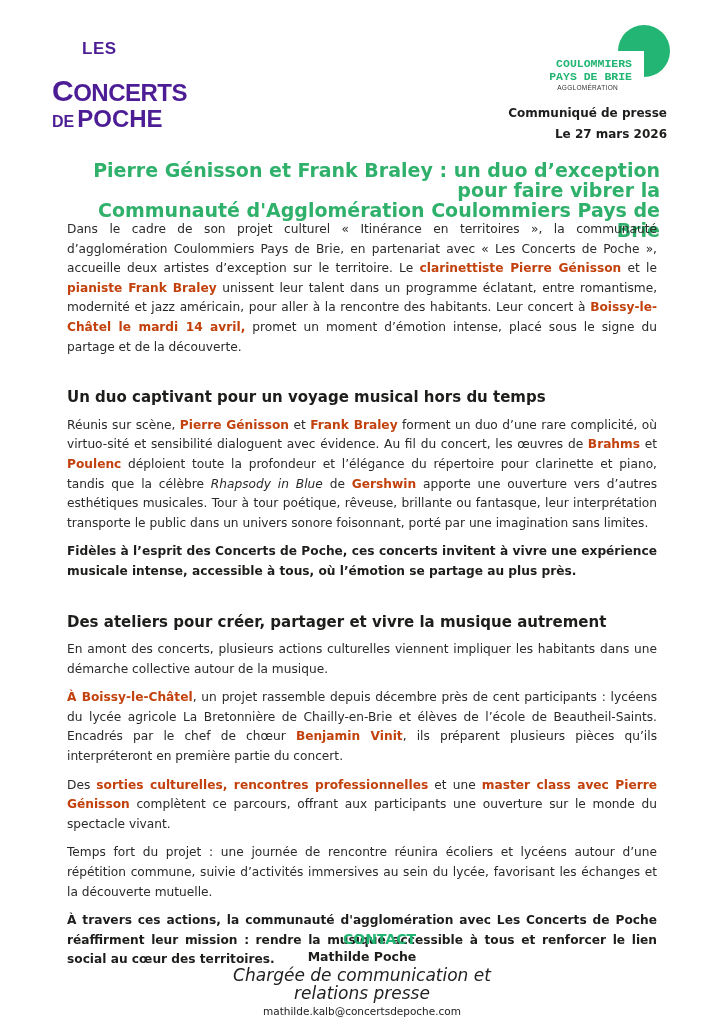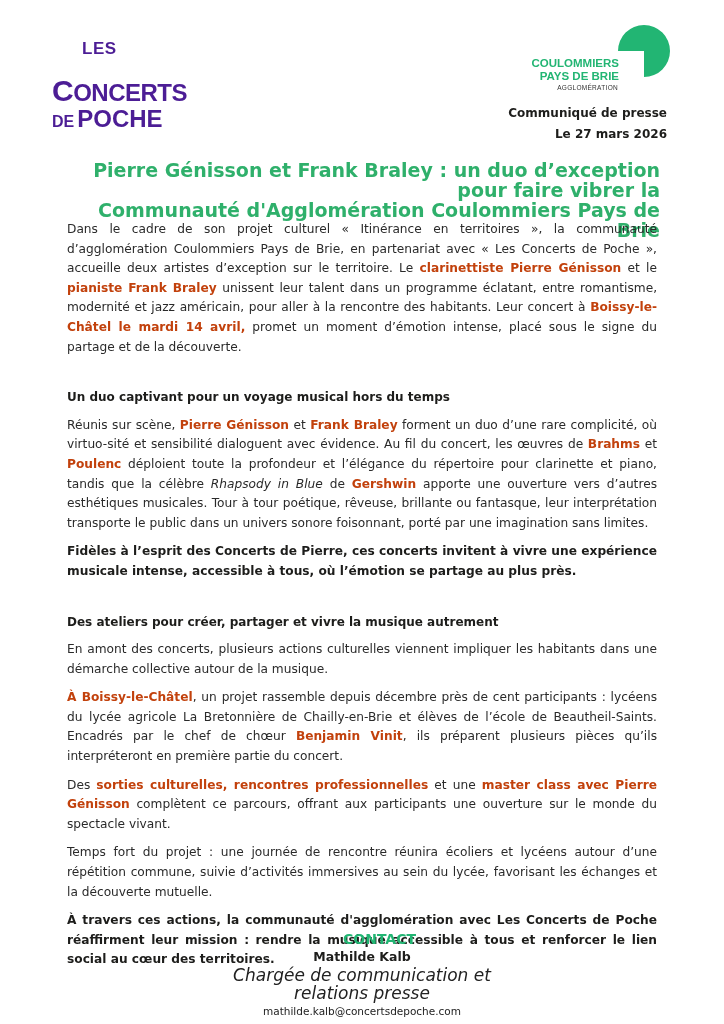--- a/index.html
+++ b/index.html
@@ -8,36 +8,36 @@
   .logo-left { position: absolute; left: 52px; top: 40px; width: 132px; color: #4c1d95;
                font-family: "Liberation Sans", sans-serif; font-weight: bold; line-height: 1; }
   .logo-left .l1 { font-size: 17px; margin-left: 30px; letter-spacing: 0.5px; }
   .logo-left .l2 { font-size: 24px; letter-spacing: -0.5px; margin-top: 19px; }
   .logo-left .l2 .big { font-size: 30px; }
   .logo-left .l3 { font-size: 24px; margin-top: 1px; }
   .logo-left .l3 .small { font-size: 16px; margin-right: 3px; }
 
   .logo-right { position: absolute; left: 540px; top: 22px; width: 130px; height: 68px; }
   .logo-right .shape { position: absolute; left: 78px; top: 3px; width: 52px; height: 52px; }
-  .logo-right .t1, .logo-right .t2 { position: absolute; right: 51px; color: #22b573;
-       font-family: Liberation Sans, sans-serif; font-weight: bold; font-size: 11.5px; white-space: nowrap; }
+  .logo-right .t1, .logo-right .t2 { position: absolute; right: 38px; color: #22b573;
+       font-family: Liberation Mono, monospace; font-weight: bold; font-size: 11.5px; white-space: nowrap; }
   .logo-right .t1 { top: 35px; }
   .logo-right .t2 { top: 48px; }
   .logo-right .t3 { position: absolute; right: 52px; top: 62px; color: #333; font-size: 6.5px;
        font-family: "Liberation Sans", sans-serif; letter-spacing: 0.3px; }
 
   .press { position: absolute; right: 57px; top: 103px; text-align: right; font-weight: bold;
            font-size: 12px; line-height: 21px; color: #1d1d1b; }
 
   .headline { position: absolute; left: 60px; width: 600px; top: 160px; text-align: right;
               color: #3cb371; font-weight: bold; font-size: 19px; line-height: 20px; color: #2fb06b; }
 
   .content { position: absolute; left: 67px; width: 590px; top: 220px; font-size: 12.2px; line-height: 19.6px; color: #2a2a2a; }
   .content p { margin: 0 0 9px 0; text-align: justify; }
-  .content h3 { font-size: 12px; margin: 0 0 8px 0; font-weight: bold; color: #1d1d1b; }
+  .content h3 { font-size: 15px; margin: 0 0 8px 0; font-weight: bold; color: #1d1d1b; }
   .content .gap { height: 22px; }
   .content b { font-weight: bold; color: #c2410c; }
   .content .strong { font-weight: bold; color: #1d1d1b; }
 
   .contact { position: absolute; left: 200px; width: 324px; top: 930px; text-align: center; }
   .contact .label { color: #22b573; font-weight: bold; font-size: 14px; line-height: 18px; margin-left: 35px; }
   .contact .name { font-weight: bold; font-size: 12.5px; line-height: 18px; color: #1d1d1b; }
   .contact .role { font-style: italic; font-size: 17px; line-height: 18px; }
   .contact .email, .contact .phone { font-size: 10.5px; line-height: 18px; }
 </style>
@@ -72,31 +72,31 @@
   <div>Communauté d'Agglomération Coulommiers Pays de Brie</div>
 </div>
 
 <div class="content">
   <p><span>Dans le cadre de son projet culturel « Itinérance en territoires », la communauté d’agglomération Coulommiers Pays de Brie, en partenariat avec « Les Concerts de Poche », accueille deux artistes d’exception sur le territoire. Le </span><b>clarinettiste Pierre Génisson</b><span> et le </span><b>pianiste Frank Braley</b><span> unissent leur talent dans un programme éclatant, entre romantisme, modernité et jazz américain, pour aller à la rencontre des habitants. Leur concert à </span><b>Boissy-le-Châtel le mardi 14 avril,</b><span> promet un moment d’émotion intense, placé sous le signe du partage et de la découverte.</span></p>
 
   <div class="gap"></div>
 
   <h3>Un duo captivant pour un voyage musical hors du temps</h3>
   <p><span>Réunis sur scène, </span><b>Pierre Génisson</b><span> et </span><b>Frank Braley</b><span> forment un duo d’une rare complicité, où virtuo-sité et sensibilité dialoguent avec évidence. Au fil du concert, les œuvres de </span><b>Brahms</b><span> et </span><b>Poulenc</b><span> déploient toute la profondeur et l’élégance du répertoire pour clarinette et piano, tandis que la célèbre </span><i>Rhapsody in Blue</i><span> de </span><b>Gershwin</b><span> apporte une ouverture vers d’autres esthétiques musicales. Tour à tour poétique, rêveuse, brillante ou fantasque, leur interprétation transporte le public dans un univers sonore foisonnant, porté par une imagination sans limites.</span></p>
-  <p class="strong">Fidèles à l’esprit des Concerts de Pierre, ces concerts invitent à vivre une expérience musicale intense, accessible à tous, où l’émotion se partage au plus près.</p>
+  <p class="strong">Fidèles à l’esprit des Concerts de Poche, ces concerts invitent à vivre une expérience musicale intense, accessible à tous, où l’émotion se partage au plus près.</p>
 
   <div class="gap"></div>
 
   <h3>Des ateliers pour créer, partager et vivre la musique autrement</h3>
   <p>En amont des concerts, plusieurs actions culturelles viennent impliquer les habitants dans une démarche collective autour de la musique.</p>
   <p><b>À Boissy-le-Châtel</b><span>, un projet rassemble depuis décembre près de cent participants : lycéens du lycée agricole La Bretonnière de Chailly-en-Brie et élèves de l’école de Beautheil-Saints. Encadrés par le chef de chœur </span><b>Benjamin Vinit</b><span>, ils préparent plusieurs pièces qu’ils interpréteront en première partie du concert.</span></p>
   <p><span>Des </span><b>sorties culturelles, rencontres professionnelles</b><span> et une </span><b>master class avec Pierre Génisson</b><span> complètent ce parcours, offrant aux participants une ouverture sur le monde du spectacle vivant.</span></p>
   <p>Temps fort du projet : une journée de rencontre réunira écoliers et lycéens autour d’une répétition commune, suivie d’activités immersives au sein du lycée, favorisant les échanges et la découverte mutuelle.</p>
   <p class="strong">À travers ces actions, la communauté d'agglomération avec Les Concerts de Poche réaffirment leur mission : rendre la musique accessible à tous et renforcer le lien social au cœur des territoires.</p>
 </div>
 
 <div class="contact">
   <div class="label">CONTACT</div>
-  <div class="name">Mathilde Kalb</div>
+  <div class="name">Mathilde Poche</div>
   <div class="role">Chargée de communication et relations presse</div>
   <div class="email">mathilde.kalb@concertsdepoche.com</div>
   <div class="phone">06 49 98 27 41</div>
 </div>
 
 </body></html>

